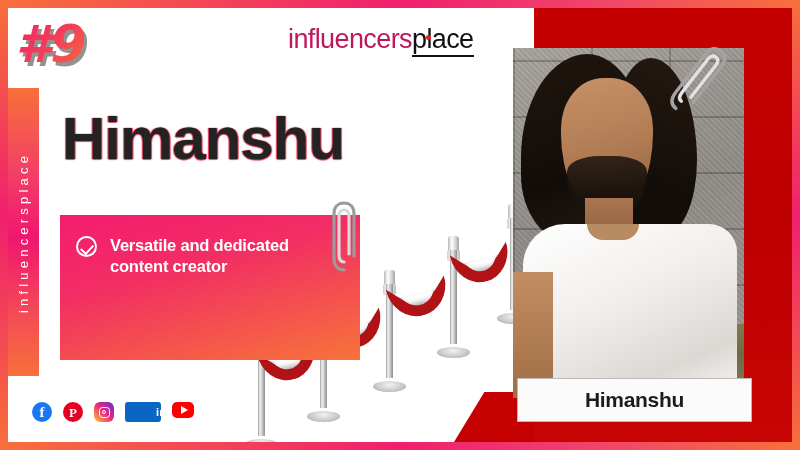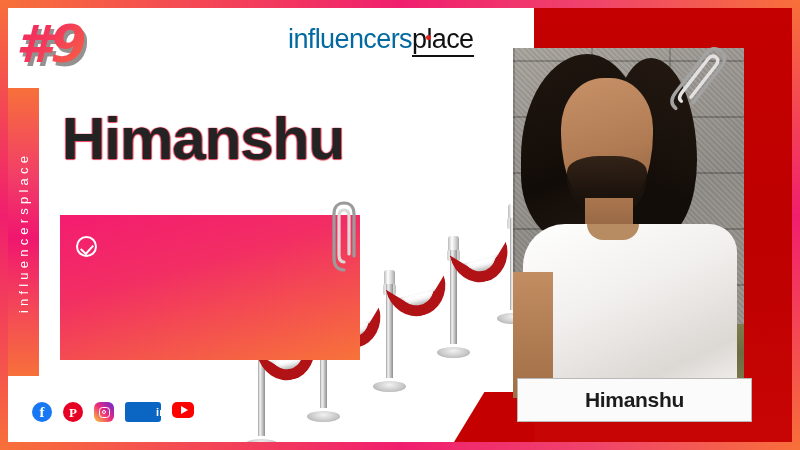--- a/index.html
+++ b/index.html
@@ -54,21 +54,21 @@
     letter-spacing:-2px;
     background:linear-gradient(135deg,#F2245E 0%,#F4395B 45%,#F7693E 100%);
     -webkit-background-clip:text; background-clip:text; color:transparent;
     -webkit-text-fill-color:transparent;
     filter:drop-shadow(3px 4px 0px rgba(60,55,55,0.55));
   }
 
   
   .logo { position:absolute; left:288px; top:24px; z-index:40;
           font-size:27px; font-weight:400; letter-spacing:-0.6px; white-space:nowrap; }
-  .logo .lg-pink { color:#0369a1; }
+  .logo .lg-pink { color:#be185d; }
   .logo .lg-dark { color:#111111; border-bottom:2px solid #111111; padding-bottom:1px; position:relative; }
   .logo .lg-dot { position:absolute; left:14px; top:11px; width:5px; height:5px;
                   border-radius:50%; background:#E02020; }
 
   
   .name-title {
     position:absolute; left:62px; top:104px; z-index:40;
     font-size:60px; font-weight:bold; color:#232323; letter-spacing:-1px;
     text-shadow:0 0 1px #E8455F, 1px 0 1px #E8455F, 0 1px 1px #E8455F, -1px 0 1px #E8455F;
   }
@@ -231,20 +231,21 @@
 
   <div class="logo">
     <span class="lg-pink">influencers</span><span class="lg-dark"><span>place</span><span class="lg-dot"></span></span>
   </div>
 
   <div class="name-title">Himanshu</div>
 
   <div class="bullet-card">
     <div class="bullet-row">
       <span class="bullet-check"></span>
+      <span class="bullet-text">Versatile and dedicated content creator</span>
     </div>
   </div>
 
   <div class="clip" style="left:331px; top:200px;">
     <svg width="26" height="74" viewBox="0 0 26 74">
       <path d="M13 70 C6 70 3 65 3 58 L3 14 C3 7 7 3 13 3 C19 3 23 7 23 14 L23 56" fill="none" stroke="#9b9b9b" stroke-width="3.2" stroke-linecap="round"></path>
       <path d="M13 62 C9 62 8 59 8 55 L8 16 C8 12 10 10 13 10 C16 10 18 12 18 16 L18 54" fill="none" stroke="#d9d9d9" stroke-width="3.2" stroke-linecap="round"></path>
     </svg>
   </div>
 

